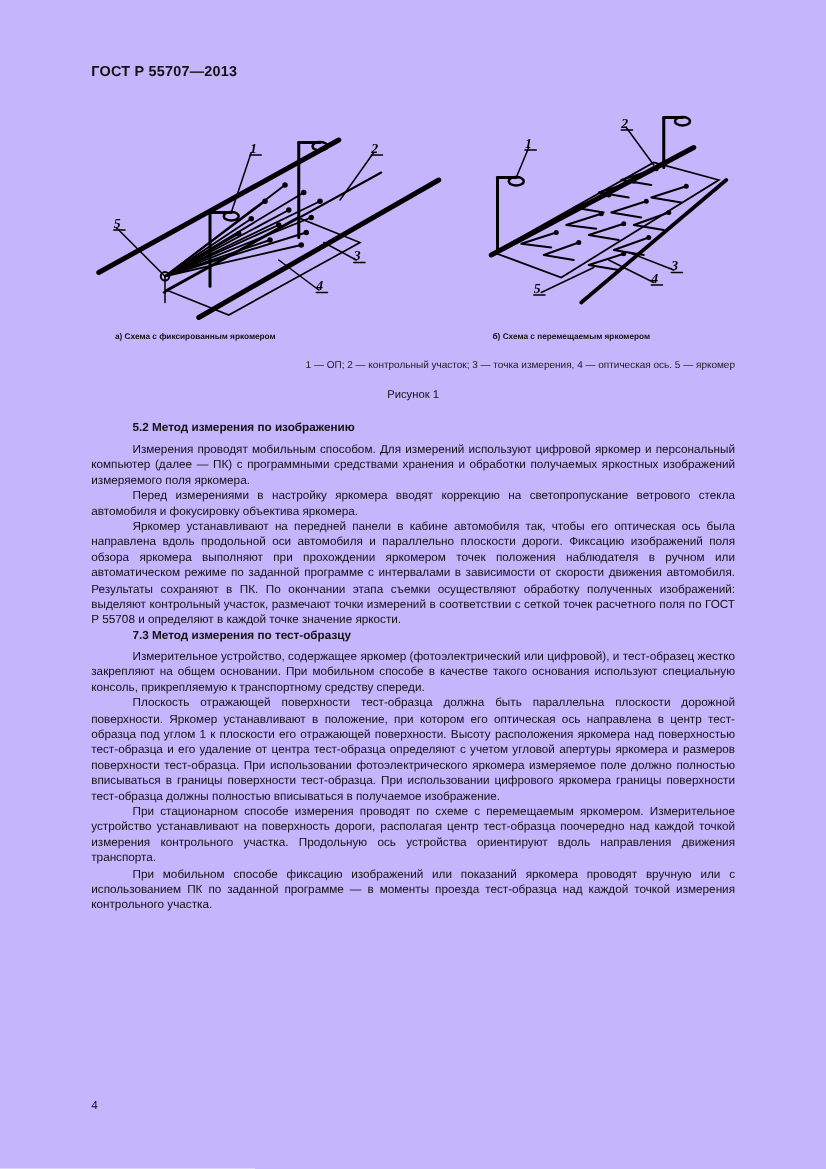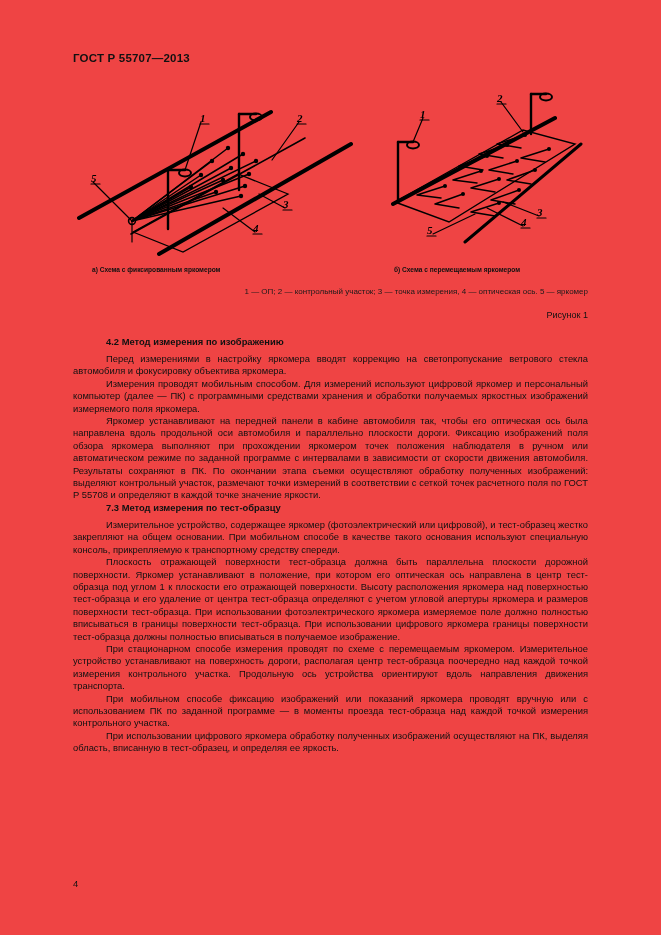--- a/index.html
+++ b/index.html
@@ -10,21 +10,21 @@
   }
   body {
     font-family: "Liberation Sans", sans-serif;
     color: #111111;
   }
   .page {
     position: relative;
     width: 661px;
     height: 935px;
     margin: 0 auto;
-    background: #ef4444;
+    background: #c4b5fd;
     overflow: hidden;
   }
 
   
   .doc-header {
     position: absolute;
     top: 52px;
     left: 73px;
     font-size: 11.5px;
     font-weight: bold;
@@ -61,21 +61,21 @@
   .sub-cap-b { flex: 1; padding-left: 19px; box-sizing: border-box; }
 
   .figure-legend {
     margin-top: 14px;
     text-align: right;
     font-size: 8px;
     color: #1a1a1a;
   }
   .figure-number {
     margin-top: 14px;
-    text-align: right;
+    text-align: center;
     font-size: 9px;
   }
 
   
   .content {
     position: absolute;
     top: 336px;
     left: 73px;
     width: 515px;
   }
@@ -260,29 +260,28 @@
       <div class="sub-cap-b">б) Схема с перемещаемым яркомером</div>
     </div>
 
     <div class="figure-legend">1 — ОП; 2 — контрольный участок; 3 — точка измерения, 4 — оптическая ось. 5 — яркомер</div>
 
     <div class="figure-number">Рисунок 1</div>
   </div>
 
   <div class="content">
 
-    <h2 class="sec-heading">4.2 Метод измерения по изображению</h2>
-
+    <h2 class="sec-heading">5.2 Метод измерения по изображению</h2>
+
+    <p class="body-par">Измерения проводят мобильным способом. Для измерений используют цифровой яркомер и персональный компьютер (далее — ПК) с программными средствами хранения и обработки получаемых яркостных изображений измеряемого поля яркомера.</p>
     <p class="body-par">Перед измерениями в настройку яркомера вводят коррекцию на светопропускание ветрового стекла автомобиля и фокусировку объектива яркомера.</p>
-    <p class="body-par">Измерения проводят мобильным способом. Для измерений используют цифровой яркомер и персональный компьютер (далее — ПК) с программными средствами хранения и обработки получаемых яркостных изображений измеряемого поля яркомера.</p>
     <p class="body-par">Яркомер устанавливают на передней панели в кабине автомобиля так, чтобы его оптическая ось была направлена вдоль продольной оси автомобиля и параллельно плоскости дороги. Фиксацию изображений поля обзора яркомера выполняют при прохождении яркомером точек положения наблюдателя в ручном или автоматическом режиме по заданной программе с интервалами в зависимости от скорости движения автомобиля. Результаты сохраняют в ПК. По окончании этапа съемки осуществляют обработку полученных изображений: выделяют контрольный участок, размечают точки измерений в соответствии с сеткой точек расчетного поля по ГОСТ Р 55708 и определяют в каждой точке значение яркости.</p>
 
     <h2 class="sec-heading second">7.3 Метод измерения по тест-образцу</h2>
 
     <p class="body-par">Измерительное устройство, содержащее яркомер (фотоэлектрический или цифровой), и тест-образец жестко закрепляют на общем основании. При мобильном способе в качестве такого основания используют специальную консоль, прикрепляемую к транспортному средству спереди.</p>
     <p class="body-par">Плоскость отражающей поверхности тест-образца должна быть параллельна плоскости дорожной поверхности. Яркомер устанавливают в положение, при котором его оптическая ось направлена в центр тест-образца под углом 1 к плоскости его отражающей поверхности. Высоту расположения яркомера над поверхностью тест-образца и его удаление от центра тест-образца определяют с учетом угловой апертуры яркомера и размеров поверхности тест-образца. При использовании фотоэлектрического яркомера измеряемое поле должно полностью вписываться в границы поверхности тест-образца. При использовании цифрового яркомера границы поверхности тест-образца должны полностью вписываться в получаемое изображение.</p>
     <p class="body-par">При стационарном способе измерения проводят по схеме с перемещаемым яркомером. Измерительное устройство устанавливают на поверхность дороги, располагая центр тест-образца поочередно над каждой точкой измерения контрольного участка. Продольную ось устройства ориентируют вдоль направления движения транспорта.</p>
     <p class="body-par">При мобильном способе фиксацию изображений или показаний яркомера проводят вручную или с использованием ПК по заданной программе — в моменты проезда тест-образца над каждой точкой измерения контрольного участка.</p>
-    <p class="body-par">При использовании цифрового яркомера обработку полученных изображений осуществляют на ПК, выделяя область, вписанную в тест-образец, и определяя ее яркость.</p>
   </div>
 
   <div class="page-number">4</div>
 </div>
 
 </body></html>

